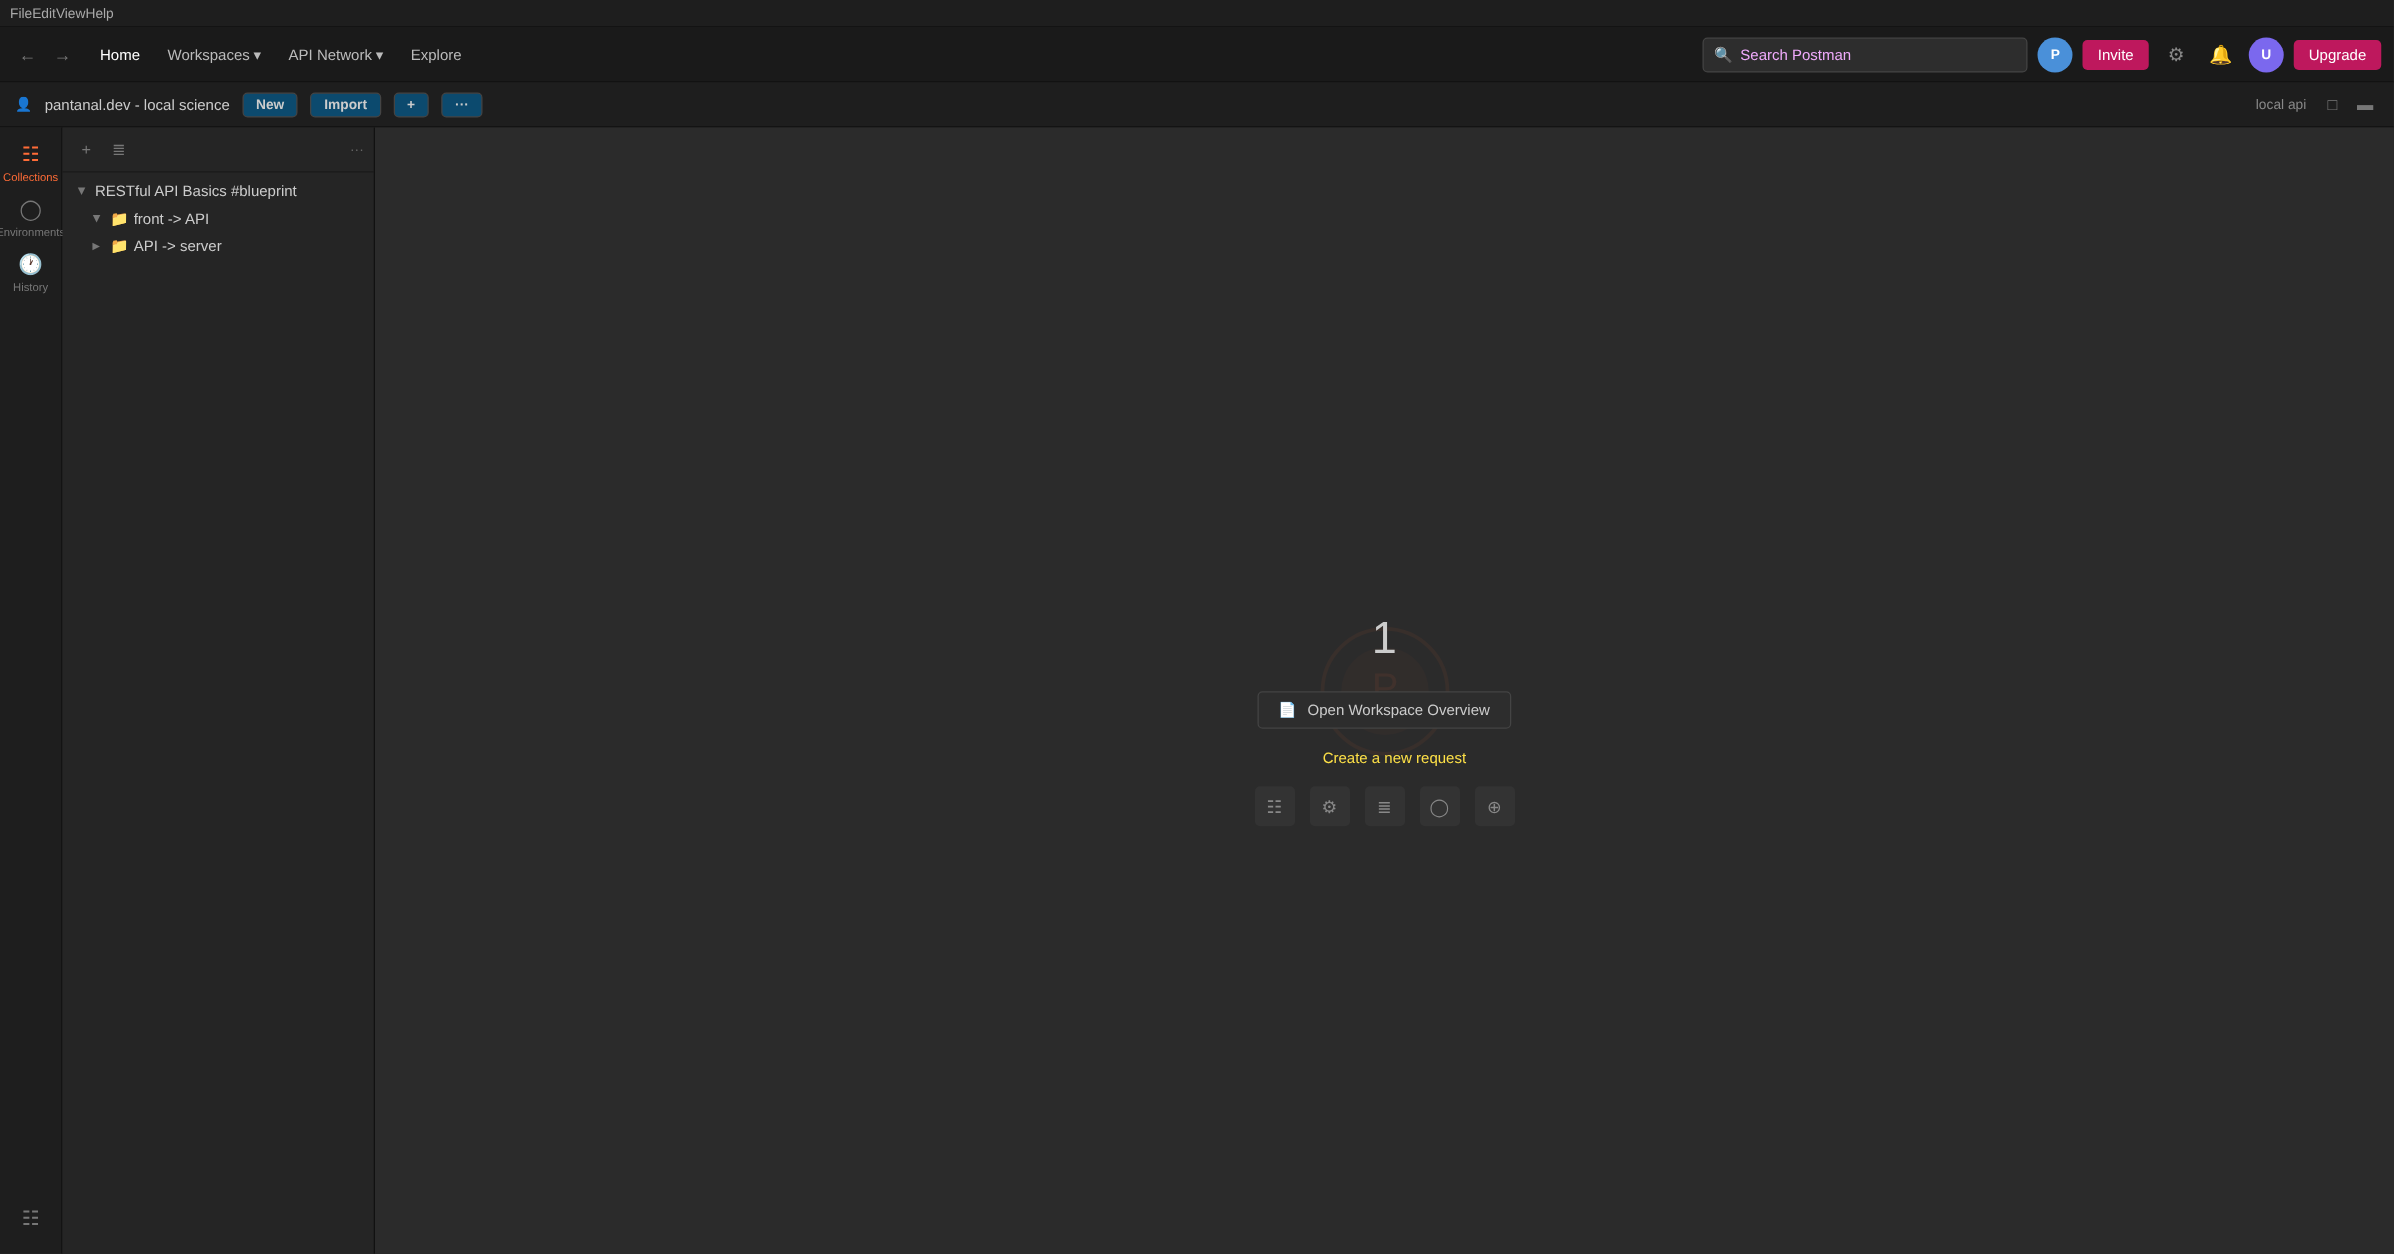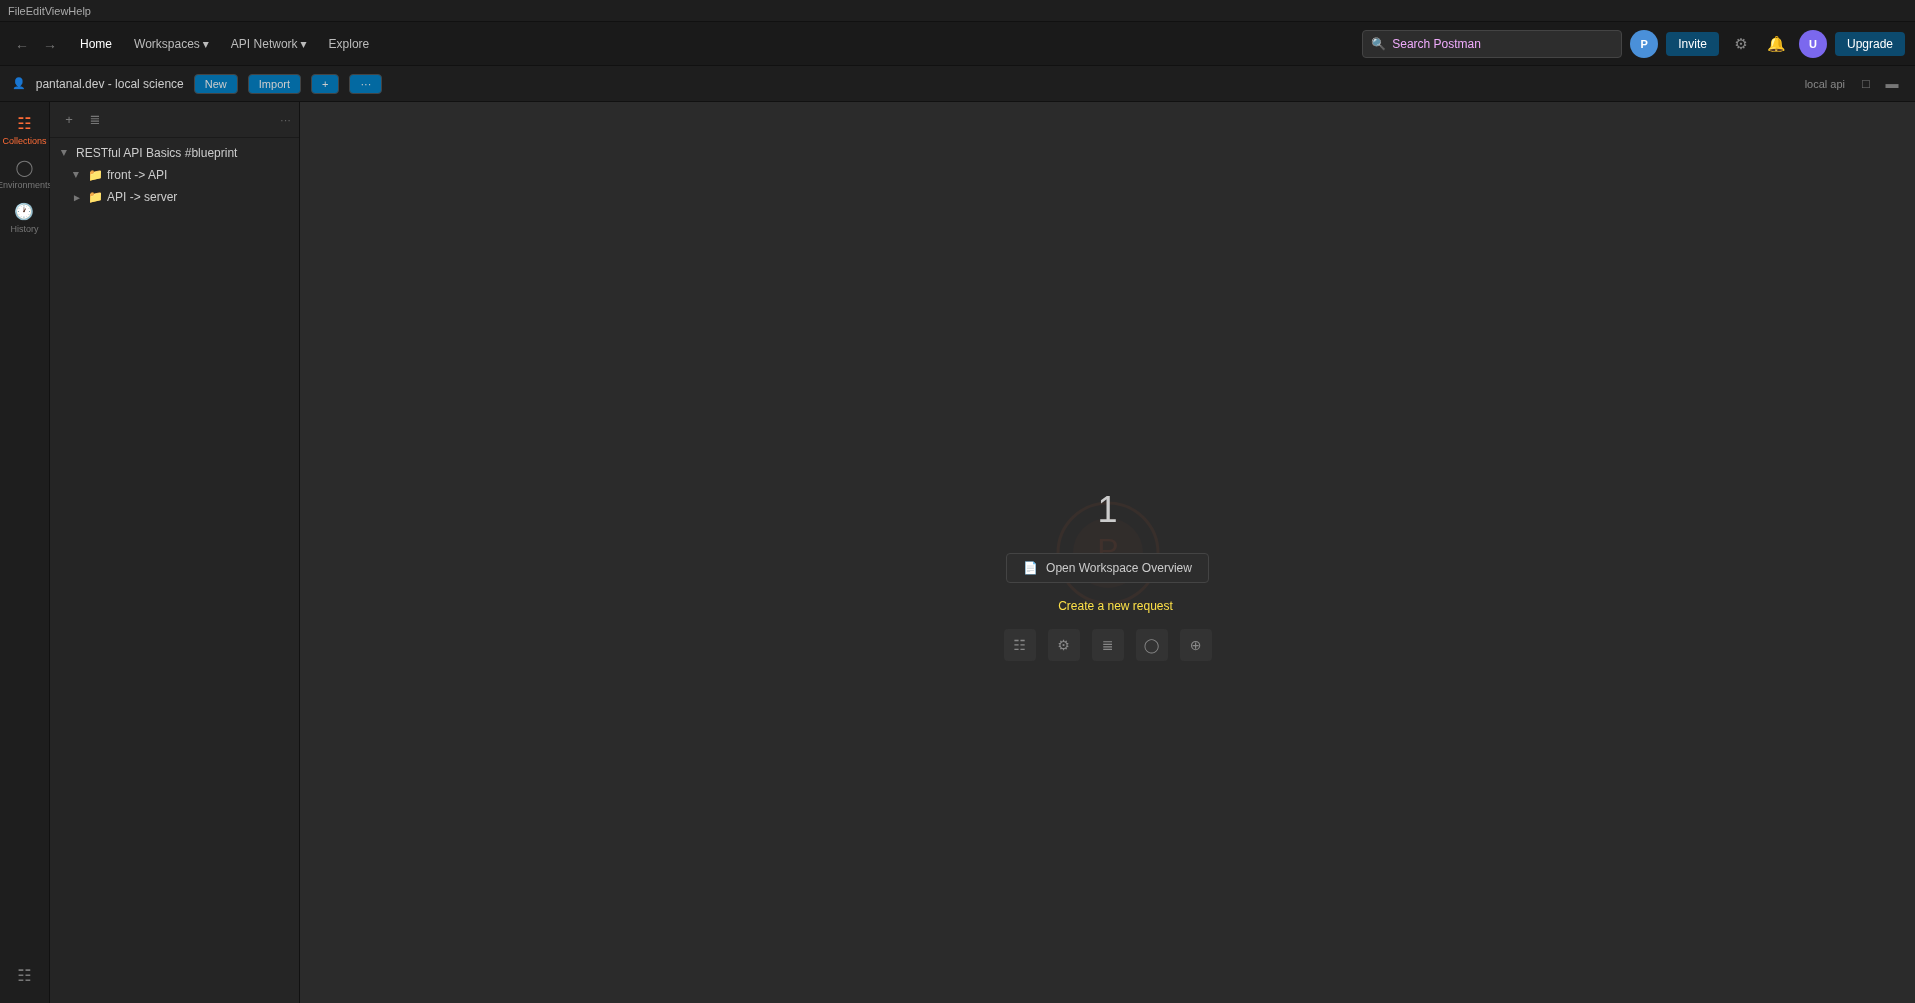--- a/index.html
+++ b/index.html
@@ -97,21 +97,21 @@
     }
 
     .toolbar-right {
       display: flex;
       align-items: center;
       gap: 8px;
       margin-left: auto;
     }
 
     .invite-btn {
-      background: #0c4a6e;
+      background: #be185d;
       border: none;
       color: #fff;
       padding: 5px 12px;
       border-radius: 4px;
       font-size: 12px;
       cursor: pointer;
     }
 
     .icon-btn {
       background: none;
@@ -160,27 +160,28 @@
       align-items: center;
       gap: 6px;
     }
 
     .workspace-icon {
       color: #888;
       font-size: 11px;
     }
 
     .ws-btn {
-      background: #0369a1;
+      background: #0c4a6e;
       border: 1px solid #444;
       color: #ccc;
       padding: 3px 10px;
       border-radius: 4px;
       font-size: 11px;
       cursor: pointer;
+      font-weight: bold;
     }
 
     .ws-separator { flex: 1; }
 
     .local-api-badge {
       color: #888;
       font-size: 11px;
     }
 
     .tab-controls {

